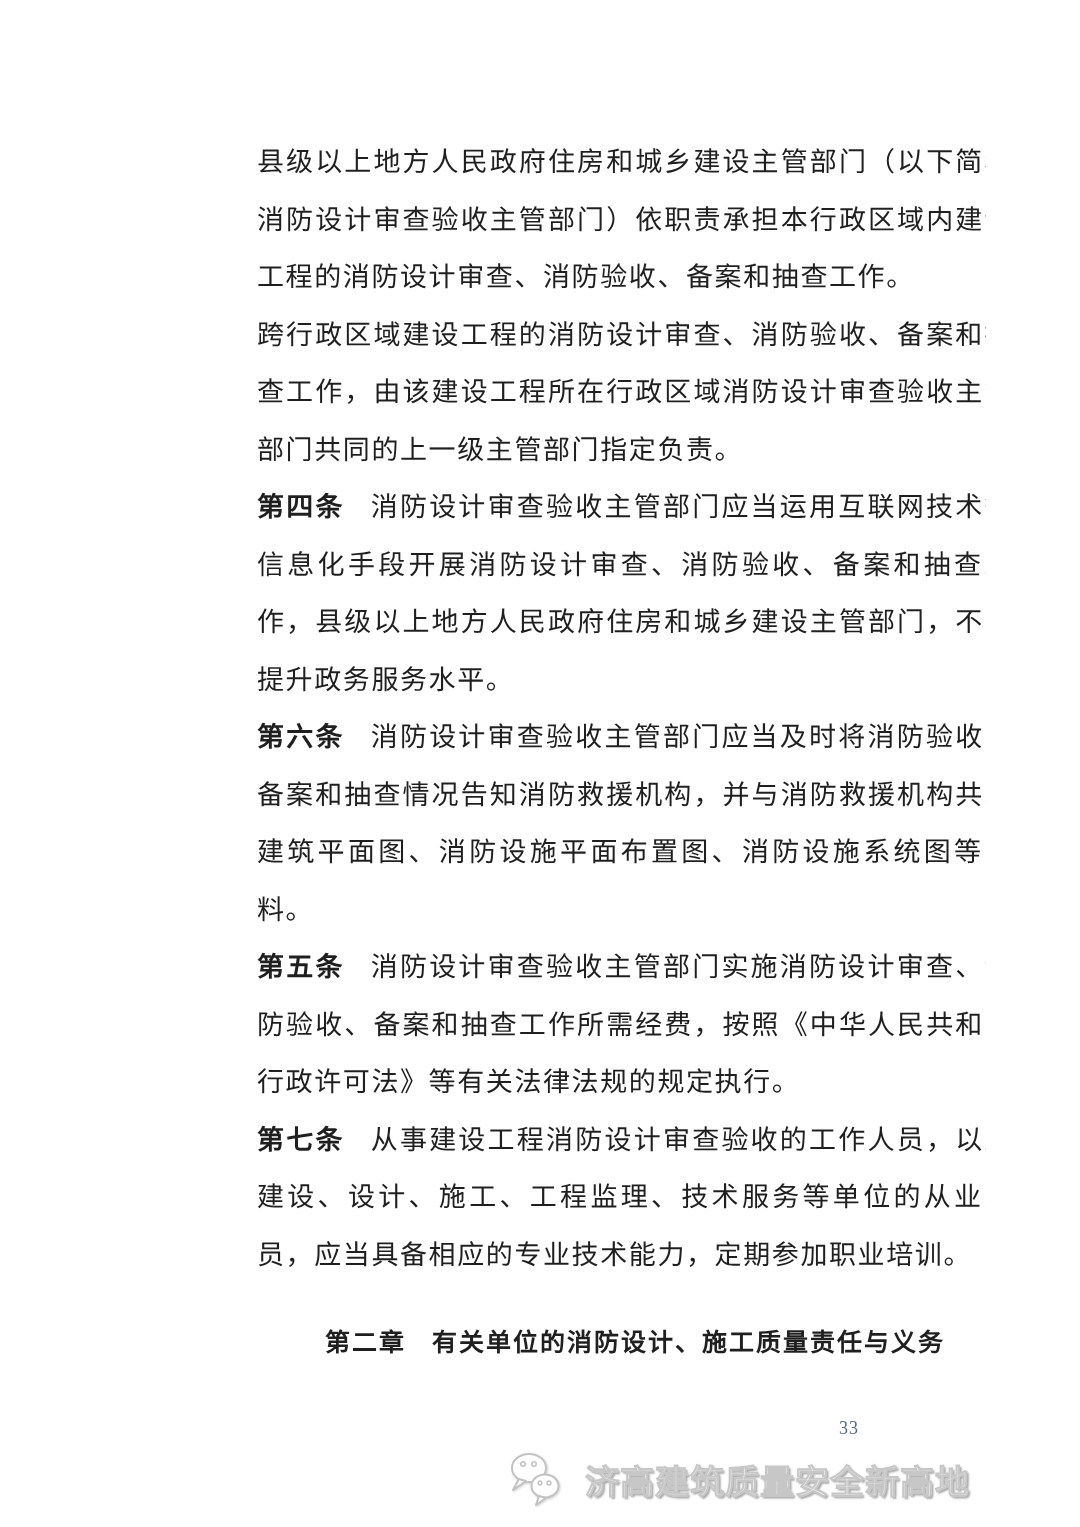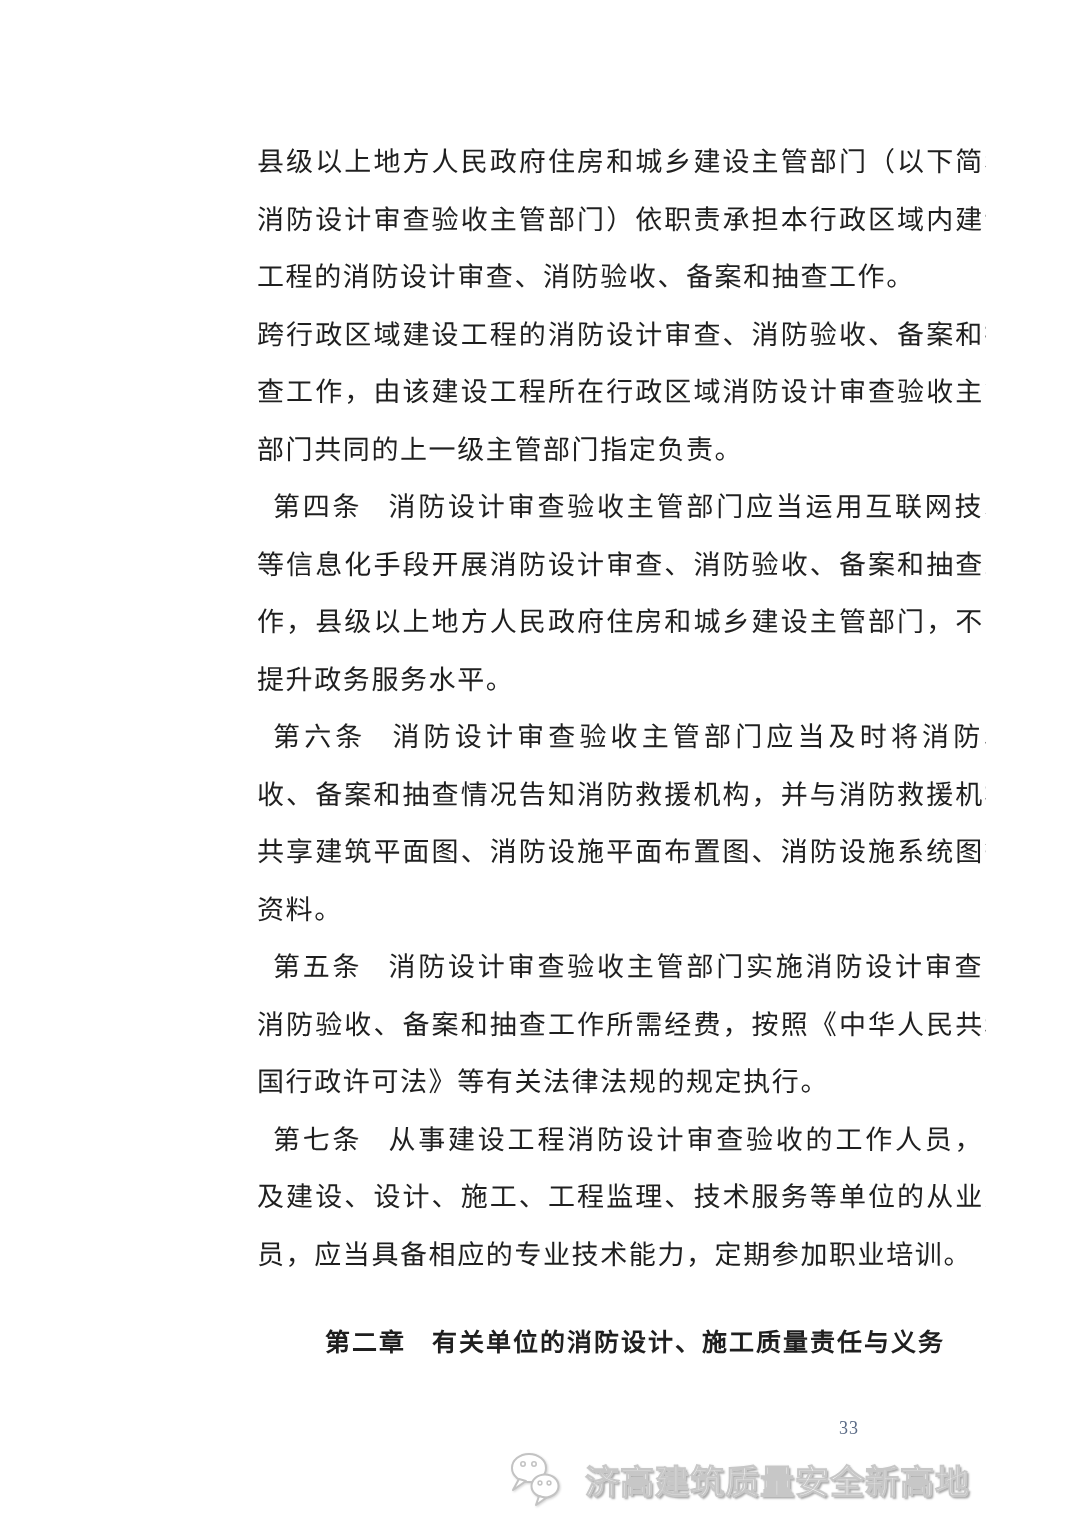--- a/index.html
+++ b/index.html
@@ -25,23 +25,22 @@
   .para {
     margin: 0;
     font-size: 27px;
     line-height: 57.5px;
     letter-spacing: 1.6px;
     color: #1f1f1f;
     text-align: justify;
     text-justify: inter-character;
   }
   .lead {
-    font-weight: normal;
+    font-weight: bold;
     margin-right: 26px;
-    margin-left: 16px;
   }
   .chapter {
     margin: 30px 0 0 0;
     font-size: 25px;
     font-weight: bold;
     line-height: 57.5px;
     letter-spacing: 2px;
     color: #1f1f1f;
     text-align: center;
   }

